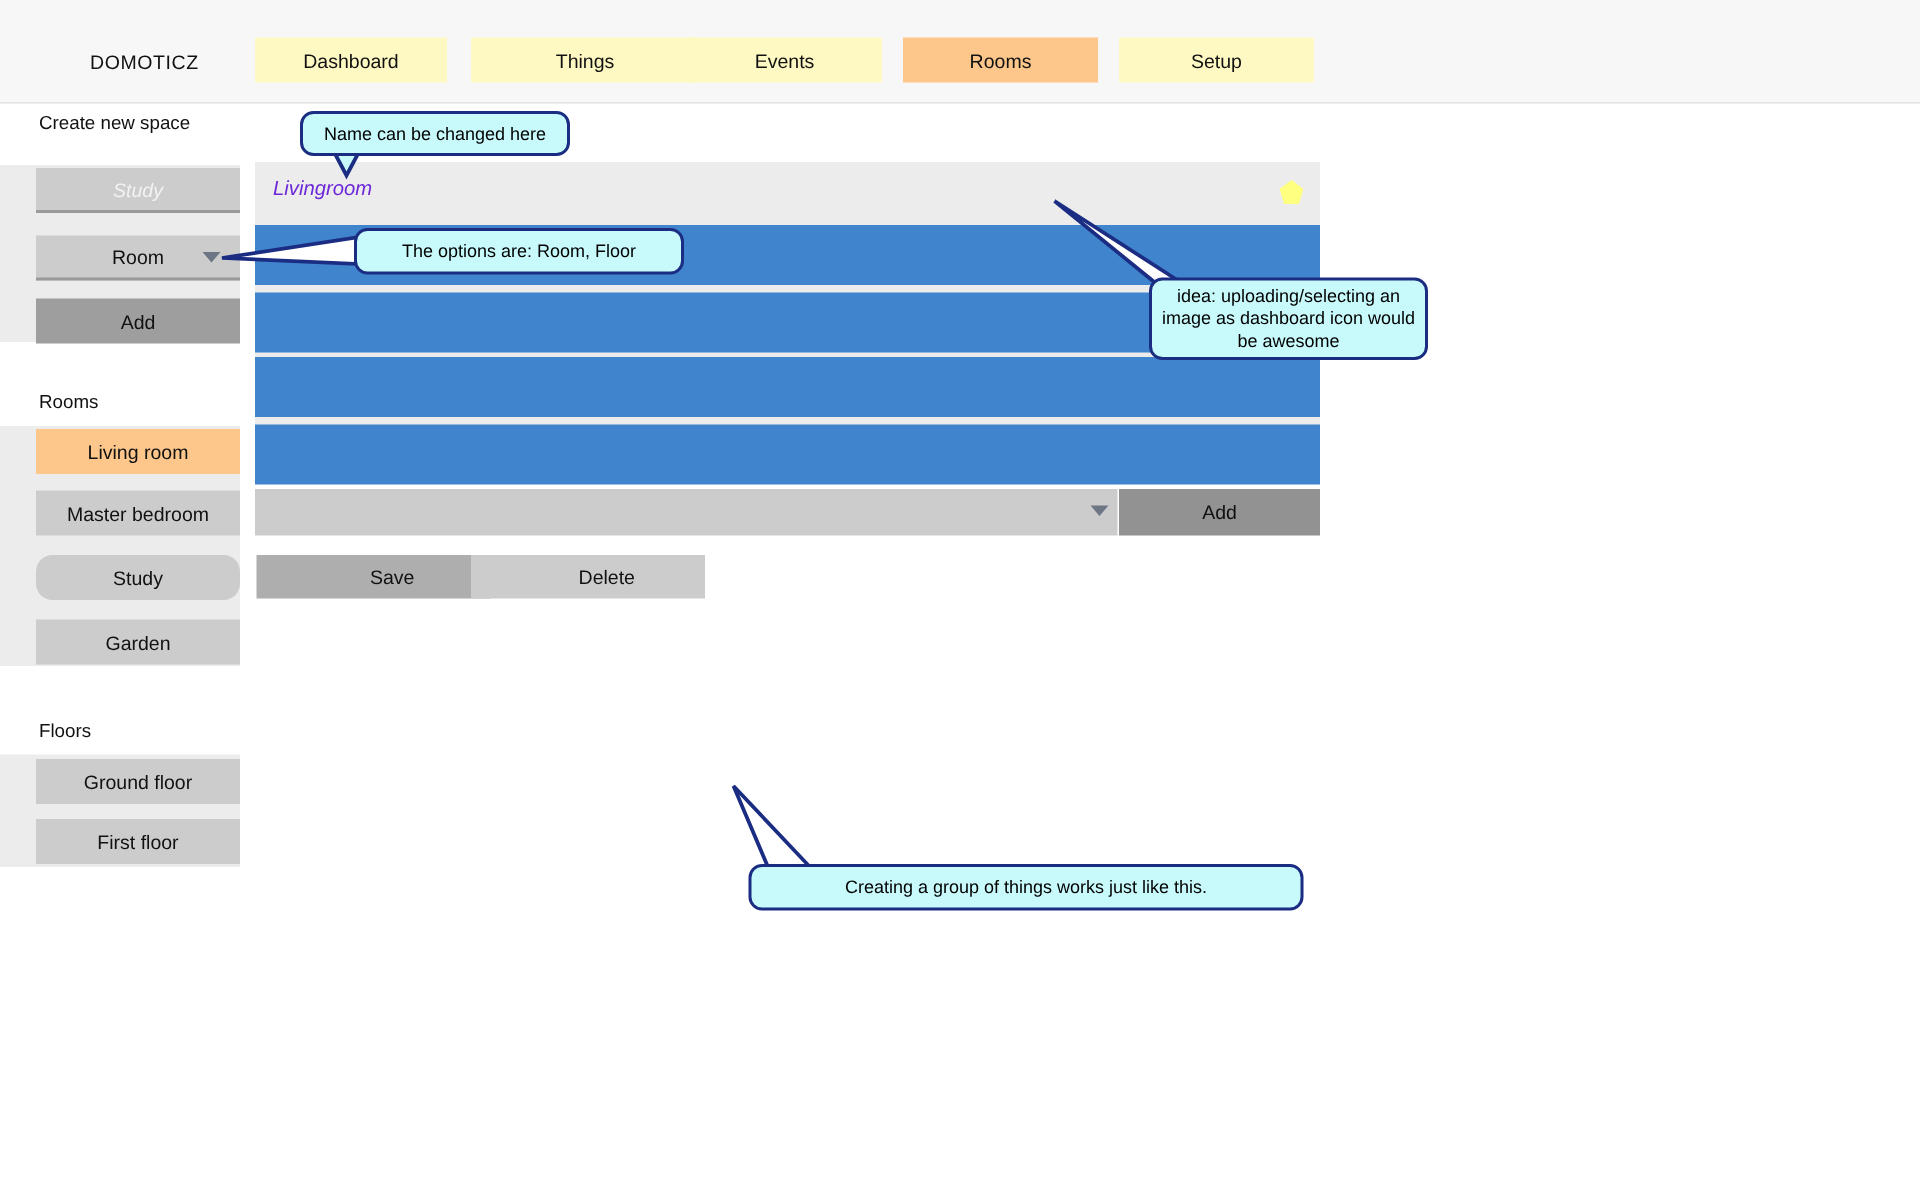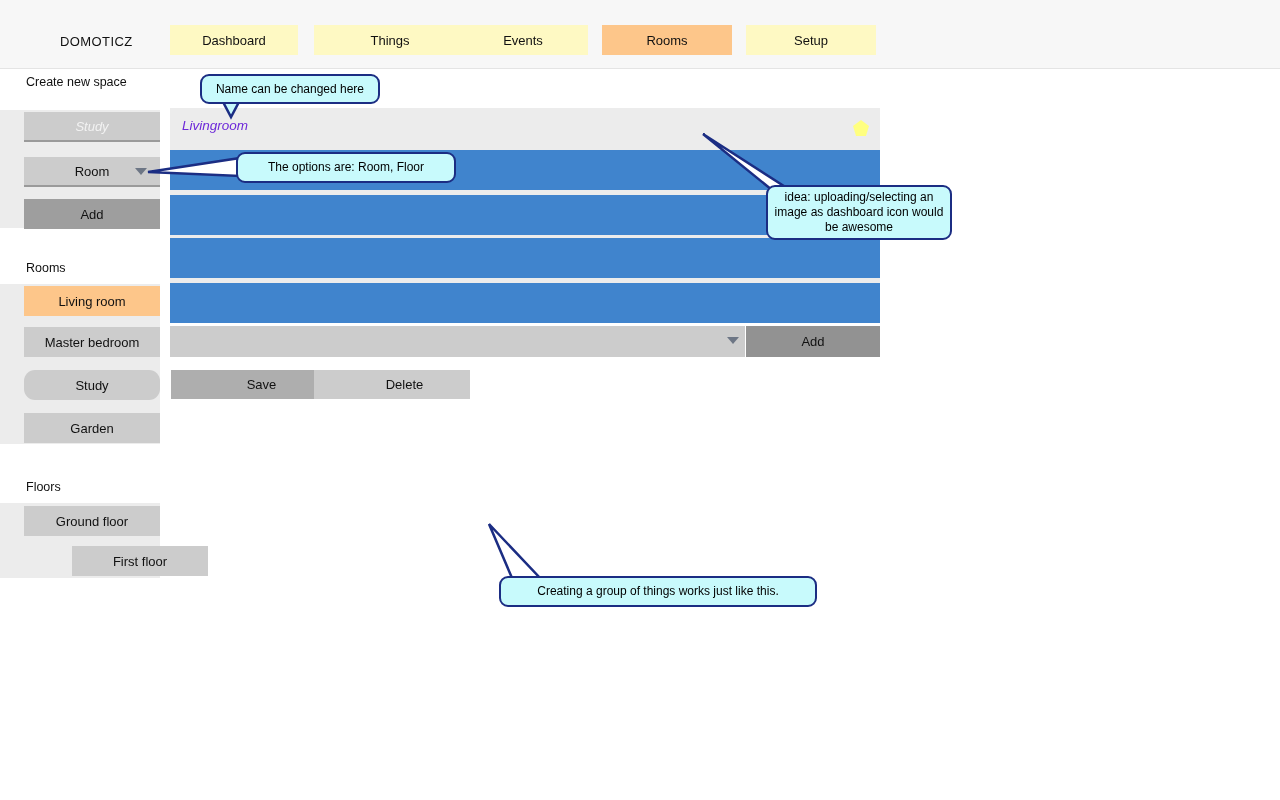--- a/index.html
+++ b/index.html
@@ -151,21 +151,21 @@
 <div class="side-ctl sel-room" style="top:286px;">Living room</div>
 <div class="side-ctl" style="top:327px;">Master bedroom</div>
 <div class="side-ctl" style="top:370px;border-radius:11px;">Study</div>
 <div class="side-ctl" style="top:413px;">Garden</div>
 
 <div class="side-label" style="top:480px;">Floors</div>
 
 <div class="side-band" style="top:503px;height:75px;"></div>
 
 <div class="side-ctl" style="top:506px;">Ground floor</div>
-<div class="side-ctl" style="top:546px;margin-left:48px;">First floor</div>
+<div class="side-ctl" style="top:546px;">First floor</div>
 
 <div class="panel"></div>
 
 <div class="panel-name">Livingroom</div>
 
 <div class="star"></div>
 
 <div class="blue-row" style="top:150px;"></div>
 <div class="blue-row" style="top:195px;"></div>
 <div class="blue-row" style="top:238px;"></div>
@@ -191,13 +191,13 @@
 
   <polygon points="512,578 540,578 489,524" fill="#ffffff" stroke="#1b2d83" stroke-width="2.5"></polygon>
 </svg>
 
 <div class="callout" style="left:200px;top:74px;width:180px;height:30px;">Name can be changed here</div>
 
 <div class="callout" style="left:236px;top:152px;width:220px;height:31px;">The options are: Room, Floor</div>
 
 <div class="callout" style="left:766px;top:185px;width:186px;height:55px;padding:0 6px;">idea: uploading/selecting an image as dashboard icon would be awesome</div>
 
-<div class="callout" style="left:499px;top:576px;width:318px;height:31px;">Creating a group of things works just like this.</div>
+<div class="callout" style="left:499px;top:576px;width:370px;height:31px;">Creating a group of things works just like this.</div>
 
 </body></html>

